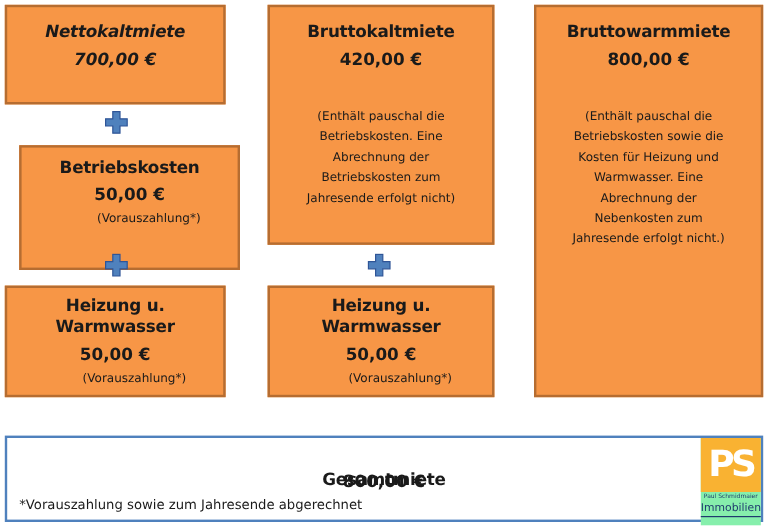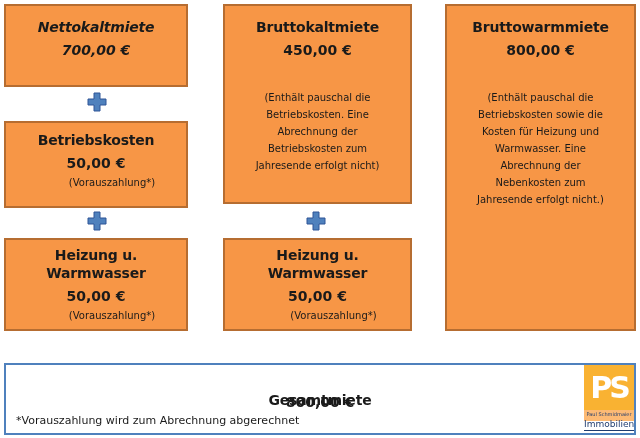--- a/index.html
+++ b/index.html
@@ -19,21 +19,21 @@
     .total {
       position: absolute;
       left: 4px; top: 363px; width: 632px; height: 72px;
       border: 2px solid #4f81bd;
       background: #ffffff;
     }
     .total .title, .total .amount { position: absolute; left: 0; width: 100%; text-align: center; }
     .total .title { top: 6px; margin-top: 20px; }
     .total .amount { top: 25px; margin-top: 3px; }
     .footnote { position: absolute; left: 10px; top: 49px; font-size: 11px; line-height: 14px; }
-    .logo { position: absolute; right: 0; top: 0; width: 50px; height: 56px; background: #fdba74; margin-left: 48px; }
+    .logo { position: absolute; right: 0; top: 0; width: 50px; height: 73px; background: #86efac; margin-left: 48px; }
     .logo-ps {
       position: absolute; left: 0; top: 0; width: 50px; height: 45px;
       background: #f9b232; color: #ffffff; font-weight: bold;
       font-size: 30px; line-height: 45px; text-align: center; letter-spacing: -3px;
       font-family: "DejaVu Sans", sans-serif;
     }
     .logo-name { position: absolute; left: 0; top: 46px; width: 50px; font-size: 5px; line-height: 7px; text-align: center; color: #1f3b6e; white-space: nowrap; }
     .logo-imm { position: absolute; left: 0; top: 53px; width: 50px; font-size: 9px; line-height: 12px; text-align: center; color: #1f3b6e; border-bottom: 1px solid #1f3b6e; }
   </style>
 </head>
@@ -41,39 +41,39 @@
 
 <div class="box" style="left:4px; top:4px; width:184px; height:83px; padding-top:12px;font-style:italic;">
   <div class="title">Nettokaltmiete</div>
   <div class="amount">700,00 €</div>
 </div>
 
 <svg class="plus" style="left:87px; top:92px;" viewBox="0 0 20 20">
   <path d="M7 1 H13 V7 H19 V13 H13 V19 H7 V13 H1 V7 H7 Z" fill="#4f81bd" stroke="#2f5597" stroke-width="1"></path>
 </svg>
 
-<div class="box" style="left:4px; top:121px; width:184px; height:87px; padding-top:8px;">
+<div class="box" style="left:16px; top:121px; width:184px; height:104px; padding-top:8px;">
   <div class="title">Betriebskosten</div>
   <div class="amount">50,00 €</div>
   <div class="note" style="margin-top:4px;">(Vorauszahlung*)</div>
 </div>
 
 <svg class="plus" style="left:87px; top:211px;" viewBox="0 0 20 20">
   <path d="M7 1 H13 V7 H19 V13 H13 V19 H7 V13 H1 V7 H7 Z" fill="#4f81bd" stroke="#2f5597" stroke-width="1"></path>
 </svg>
 
 <div class="box" style="left:4px; top:238px; width:184px; height:93px; padding-top:6px;">
   <div class="title">Heizung u. Warmwasser</div>
   <div class="amount">50,00 €</div>
   <div class="note" style="margin-top:4px;">(Vorauszahlung*)</div>
 </div>
 
 <div class="box" style="left:223px; top:4px; width:189px; height:200px; padding-top:12px;">
   <div class="title">Bruttokaltmiete</div>
-  <div class="amount">450,00 €</div>
+  <div class="amount">420,00 €</div>
   <div class="desc" style="margin-top:30px;">(Enthält pauschal die Betriebskosten. Eine Abrechnung der Betriebskosten zum Jahresende erfolgt nicht)</div>
 </div>
 
 <svg class="plus" style="left:306px; top:211px;" viewBox="0 0 20 20">
   <path d="M7 1 H13 V7 H19 V13 H13 V19 H7 V13 H1 V7 H7 Z" fill="#4f81bd" stroke="#2f5597" stroke-width="1"></path>
 </svg>
 
 <div class="box" style="left:223px; top:238px; width:189px; height:93px; padding-top:6px;">
   <div class="title">Heizung u. Warmwasser</div>
   <div class="amount">50,00 €</div>
@@ -82,19 +82,19 @@
 
 <div class="box" style="left:445px; top:4px; width:191px; height:327px; padding-top:12px;">
   <div class="title">Bruttowarmmiete</div>
   <div class="amount">800,00 €</div>
   <div class="desc" style="margin-top:30px;">(Enthält pauschal die Betriebskosten sowie die Kosten für Heizung und Warmwasser. Eine Abrechnung der Nebenkosten zum Jahresende erfolgt nicht.)</div>
 </div>
 
 <div class="total">
   <div class="title">Gesamtmiete</div>
   <div class="amount">800,00 €</div>
-  <div class="footnote">*Vorauszahlung wird zum Abrechnung abgerechnet</div>
+  <div class="footnote">*Vorauszahlung sowie zum Jahresende abgerechnet</div>
   <div class="logo">
     <div class="logo-ps">PS</div>
     <div class="logo-name">Paul Schmidmaier</div>
     <div class="logo-imm">Immobilien</div>
   </div>
 </div>
 
 </body></html>

